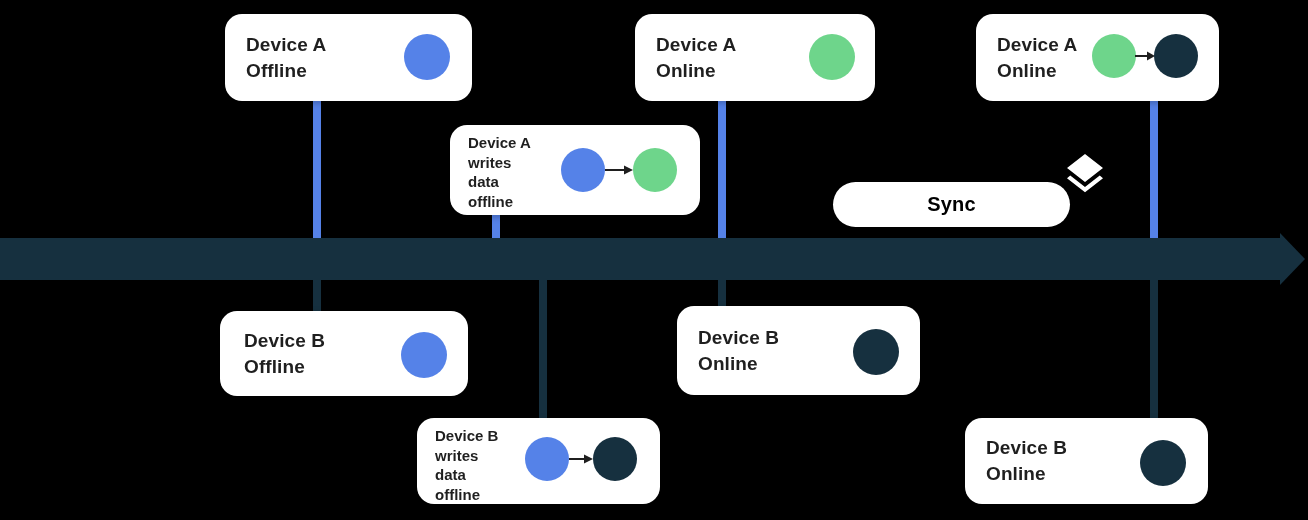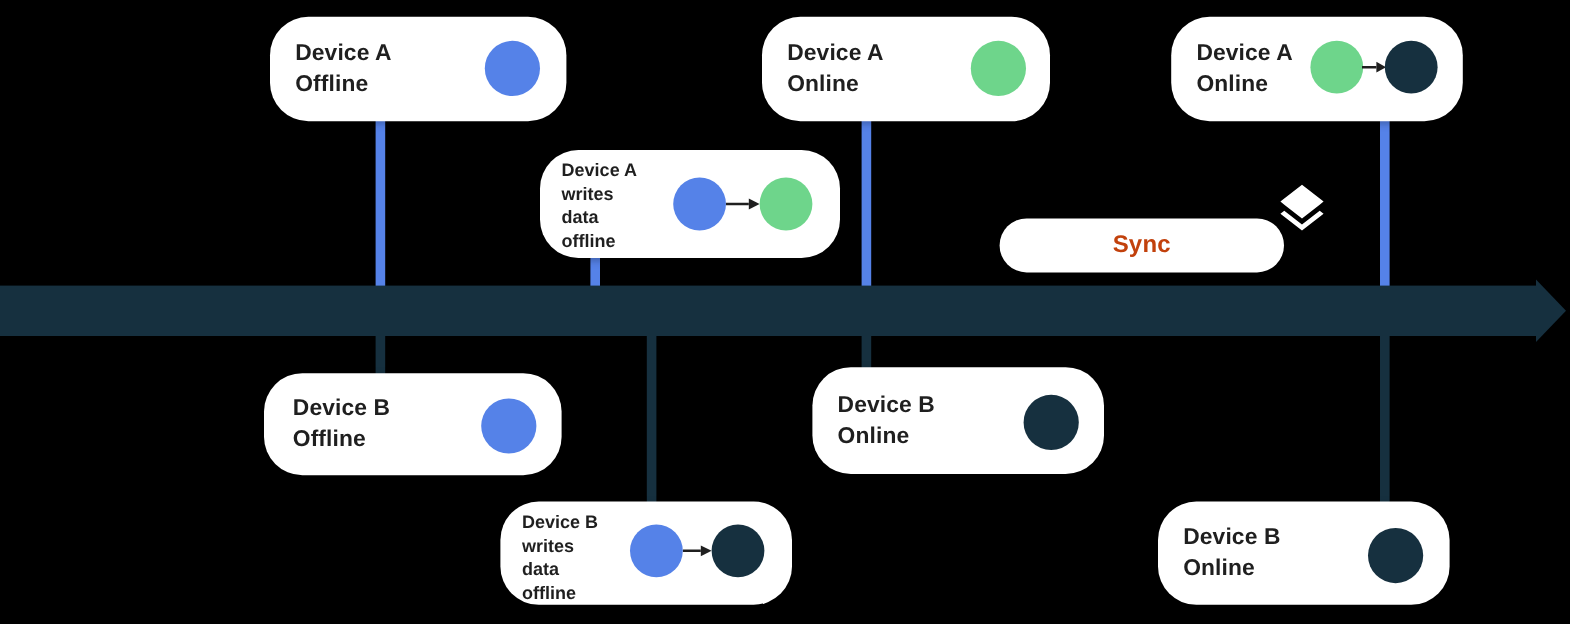--- a/index.html
+++ b/index.html
@@ -1,21 +1,21 @@
 <!DOCTYPE html>
 <html><head>
 <meta charset="utf-8">
 <style>
   html,body{margin:0;padding:0;background:#000;}
   #stage{
     position:relative;width:1308px;height:520px;background:#000;
     font-family:"Liberation Sans", sans-serif;overflow:hidden;
   }
   .card{
-    position:absolute;background:#fff;border-radius:32px;
+    position:absolute;background:#fff;border-radius:17px;
     box-shadow:0 2px 6px rgba(0,0,0,.25);
   }
   .card-text{
     position:absolute;left:21px;top:0;bottom:0;
     display:flex;flex-direction:column;justify-content:center;
     color:#1f1f1f;font-size:19px;line-height:26px;font-weight:600;
     letter-spacing:.1px;
   }
   .card-text-small{
     position:absolute;left:18px;top:8px;
@@ -27,21 +27,21 @@
   .connector{position:absolute;width:8px;}
   .arrow-body{position:absolute;left:0;top:238px;width:1282px;height:42px;}
   .arrow-head{
     position:absolute;left:1280px;top:233px;width:0;height:0;
     border-top:26px solid transparent;border-bottom:26px solid transparent;
     border-left:25px solid #16303f;
   }
   .pill{
     position:absolute;left:833px;top:182px;width:237px;height:45px;
     background:#fff;border-radius:23px;display:flex;align-items:center;justify-content:center;
-    color:#c2410c;font-size:20px;font-weight:600;letter-spacing:.2px;
+    color:#000000;font-size:20px;font-weight:600;letter-spacing:.2px;
   }
   .trans-arrow{position:absolute;}
   svg{display:block;}
 </style>
 </head>
 <body>
 
 <div id="stage">
 
   <div class="connector" style="left: 313px; top: 100px; height: 140px; background-color: rgb(85, 130, 232);" title="Device A"></div>

